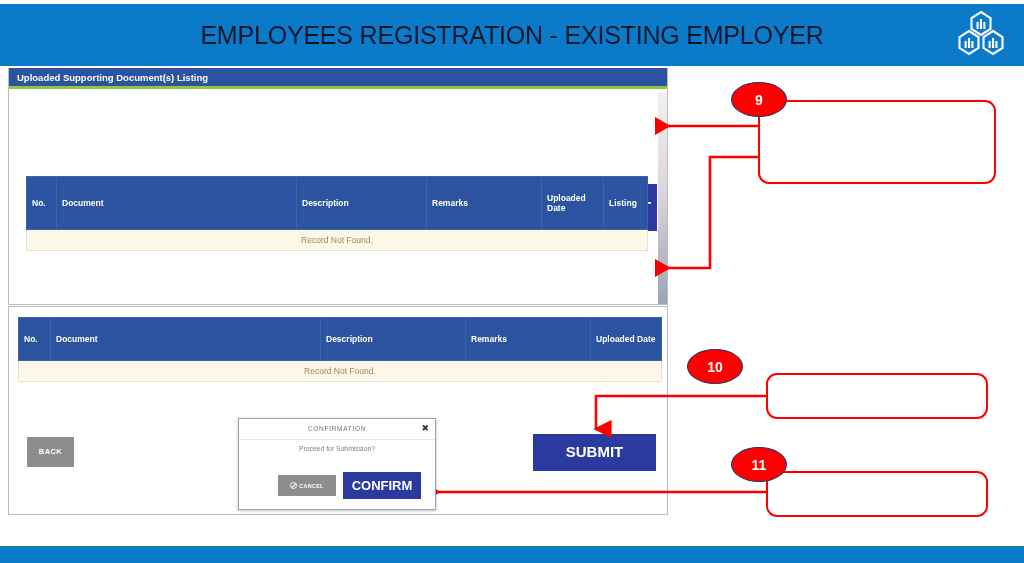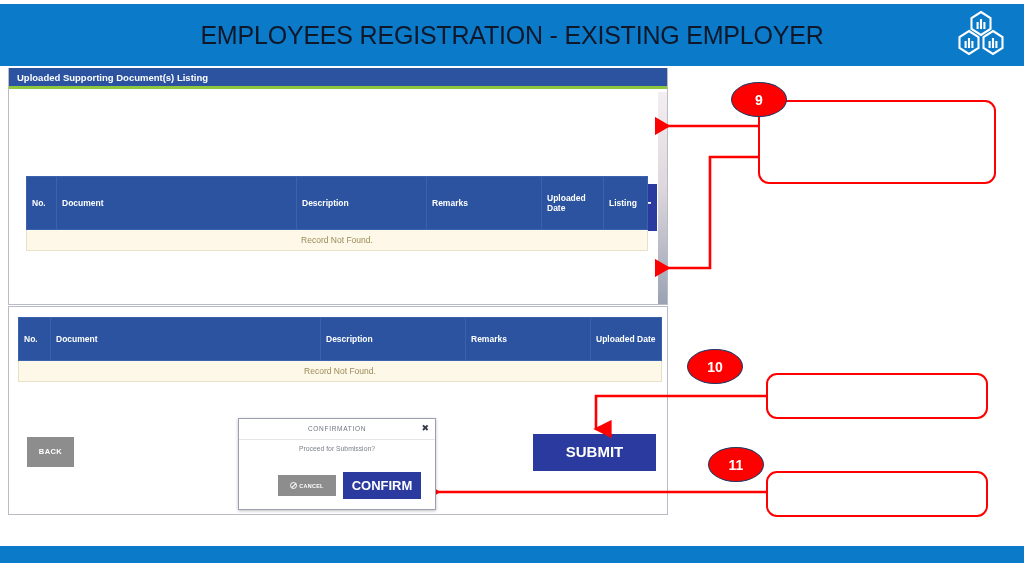--- a/index.html
+++ b/index.html
@@ -289,21 +289,21 @@
     left: 778px; top: 120px; width: 215px;
   }
   .list-row { display: flex; }
   .list-marker { width: 32px; flex: none; }
 
   #callout-10 { left: 766px; top: 373px; width: 222px; height: 46px; }
   #badge-10   { left: 687px; top: 349px; }
   #callout-10-text { left: 782px; top: 387px; }
 
   #callout-11 { left: 766px; top: 471px; width: 222px; height: 46px; }
-  #badge-11   { left: 708px; top: 447px; }
+  #badge-11   { left: 731px; top: 447px; }
   #callout-11-text { left: 782px; top: 485px; }
 
   
   #connectors {
     position: absolute;
     left: 0; top: 0;
     width: 1024px; height: 563px;
     pointer-events: none;
     z-index: 10;
   }

